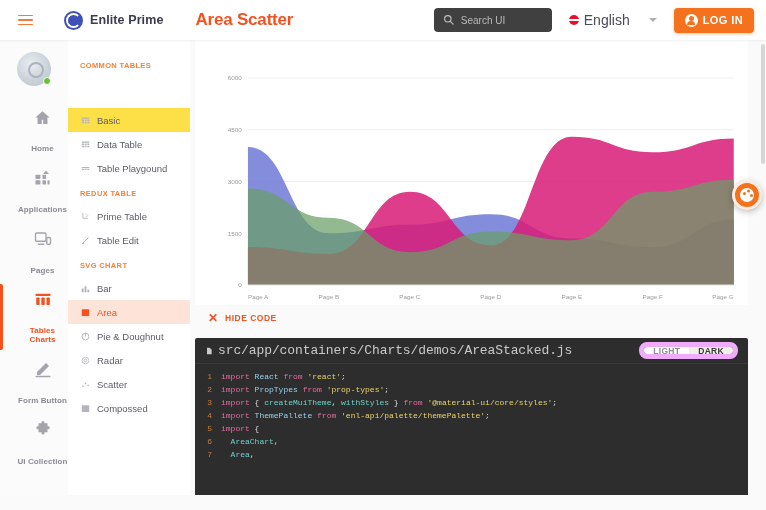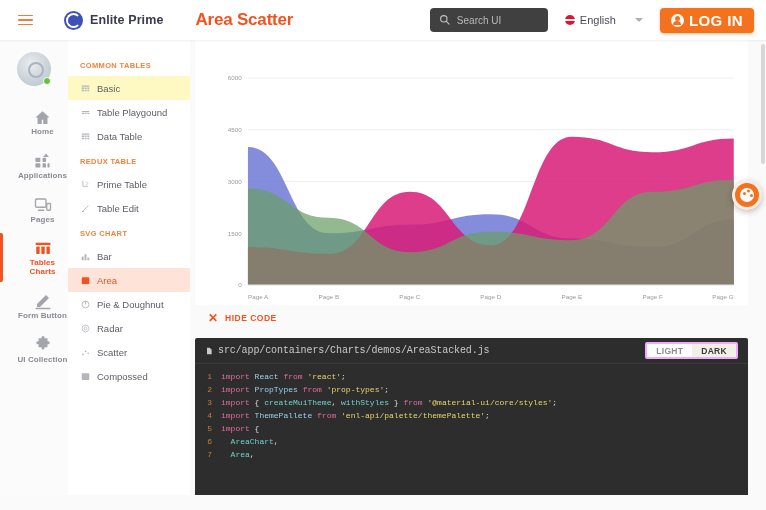--- a/index.html
+++ b/index.html
@@ -34,27 +34,27 @@
     border-radius: 4px; height: 24px; width: 118px; padding: 0 9px; }
   .search-box svg { flex: 0 0 auto; }
   .search-input { border: none; outline: none; background: transparent;
     font-size: 10px; color: #9a9a9a; width: 100%; font-family: inherit; }
   .search-input::placeholder { color: #b9b9b9; }
 
   .lang { display: flex; align-items: center; gap: 5px; height: 24px;
     padding: 0 7px; cursor: pointer; }
   .flag { width: 10px; height: 10px; border-radius: 50%;
      background: linear-gradient(180deg,#e8112d 0%,#e8112d 38%,#ffffff 38%,#ffffff 62%,#e8112d 62%); }
-  .lang-label { font-size: 11px; color: #4a4a5a; }
+  .lang-label { font-size: 14px; color: #4a4a5a; }
   .caret { width: 0; height: 0; border-left: 4px solid transparent;
     border-right: 4px solid transparent; border-top: 4px solid #b0b0b0; margin-left: 14px; }
 
   .login-btn { display: flex; align-items: center; gap: 5px; background: #f4711e;
     color: #fff; border: none; border-radius: 4px; height: 25px; padding: 0 11px;
-    font-size: 15px; font-weight: bold; letter-spacing: .4px; cursor: pointer;
+    font-size: 11px; font-weight: bold; letter-spacing: .4px; cursor: pointer;
     box-shadow: 0 1px 3px rgba(244,113,30,.45); font-family: inherit; }
   .login-avatar { width: 13px; height: 13px; border-radius: 50%; background: #fff;
     position: relative; flex: 0 0 auto; }
   .login-avatar::before { content:""; position:absolute; top:2.5px; left:4px;
     width:5px; height:5px; border-radius:50%; background:#f4711e; }
   .login-avatar::after { content:""; position:absolute; bottom:1.5px; left:2.5px;
     width:8px; height:4px; border-radius:4px 4px 0 0; background:#f4711e; }
 
   
   .rail { position: absolute; top: 40px; left: 0; width: 68px; height: 455px;
@@ -62,65 +62,65 @@
     padding-top: 6px; }
   .avatar-wrap { position: relative; margin: 6px 0 14px 0; }
   .avatar { width: 34px; height: 34px; border-radius: 50%;
     background: radial-gradient(circle at 42% 36%, #e9edf1 0%, #cbd3da 55%, #b7c0c9 100%); }
   .avatar::after { content:""; position:absolute; top:10px; left:11px; width:12px; height:12px;
     border-radius: 50%; border: 2.5px solid #aab4bd; }
   .status-dot { position: absolute; right: 0px; bottom: 1px; width: 8px; height: 8px;
     border-radius: 50%; background: #63c132; border: 1.5px solid #fbfbfb; }
 
   .rail-item { width: 68px; padding: 7px 0 7px 17px; display: flex; flex-direction: column;
-    align-items: center; gap: 1px; cursor: pointer; position: relative; justify-content: space-between; }
+    align-items: center; gap: 18px; cursor: pointer; position: relative; justify-content: space-between; }
   .rail-label { font-size: 8px; color: #8b8b95; font-weight: bold; letter-spacing: .1px;
     text-align: center; line-height: 1.1; }
   .rail-item.active .rail-label { color: #f4511e; }
   .rail-item.active::before { content:""; position:absolute; left:0; top:2px; bottom:2px;
     width:3px; background:#f4511e; border-radius:0 2px 2px 0; }
   .rail-icon { color: #a4a4ad; display: flex; align-items: center; justify-content: center;
     height: 20px; }
   .rail-item.active .rail-icon { color: #f4511e; }
 
   
   .submenu { position: absolute; top: 40px; left: 68px; width: 122px; height: 455px;
     background: #ffffff; padding: 12px 0 0 0; overflow: hidden; }
   .sm-group { font-size: 7.5px; font-weight: bold; color: #f4833b;
     letter-spacing: .35px; padding: 9px 0 6px 12px; }
   .sm-item { display: flex; align-items: center; gap: 7px; height: 24px;
     padding-left: 12px; cursor: pointer; font-size: 9.5px; color: #5d5d6a; }
   .sm-item .sm-ico { width: 10px; height: 10px; color: #b4b4bd; display: flex;
     align-items: center; justify-content: center; flex: 0 0 auto; }
-  .sm-item.selected { background: #fef9c3; }
+  .sm-item.selected { background: #fde047; margin-top: 32px; }
   .sm-item.active { background: #fde3d8; color: #f4511e; }
   .sm-item.active .sm-ico { color: #f4511e; }
 
   
   .content { position: absolute; top: 40px; left: 190px; right: 0; bottom: 15px;
     padding: 0; overflow: hidden; }
   .chart-card { position: absolute; top: 0; left: 5px; right: 18px; height: 265px;
     background: #ffffff; }
   .chart-svg { display: block; width: 100%; height: 100%; }
   .tick-lbl { font-size: 6.2px; fill: #9b9b9b; font-family: "Liberation Sans", sans-serif; }
 
   .hide-code { display: flex; align-items: center; gap: 7px; position: absolute;
     top: 272px; left: 18px; cursor: pointer; }
   .hc-x { color: #f4511e; font-size: 12px; line-height: 1; font-weight: bold; }
   .hc-label { font-size: 8.5px; font-weight: bold; color: #f4511e; letter-spacing: .5px; }
 
   .code-card { position: absolute; top: 298px; left: 5px; right: 18px; bottom: -10px;
     background: #2d2d2d; border-radius: 2px; overflow: hidden; }
   .code-head { height: 26px; display: flex; align-items: center; padding: 0 10px;
     border-bottom: 1px solid #3a3a3a; }
-  .code-path { font-family: "Liberation Mono", monospace; font-size: 10px; color: #c9c9c9;
+  .code-path { font-family: "Liberation Mono", monospace; font-size: 13px; color: #c9c9c9;
     letter-spacing: -.1px; }
   .file-ico { margin-right: 5px; color: #c9c9c9; display: inline-flex; }
-  .theme-toggle { margin-left: auto; display: flex; border: 2px solid #f0abfc;
-    border-radius: 2px; overflow: hidden; height: 17px; }
+  .theme-toggle { margin-left: auto; display: flex; border: 5px solid #f0abfc;
+    border-radius: 8px; overflow: hidden; height: 17px; }
   .tt-btn { font-size: 8.5px; font-weight: bold; padding: 0 9px; display: flex;
     align-items: center; cursor: pointer; letter-spacing: .3px; }
   .tt-btn.light { background: #ffffff; color: #8d8d8d; }
   .tt-btn.dark { background: #f2efe7; color: #3b3b3b; }
 
   .code-body { padding: 6px 0 0 0; font-family: "Liberation Mono", monospace;
     font-size: 8px; line-height: 13px; }
   .code-line { display: flex; }
   .ln { width: 26px; text-align: right; padding-right: 9px; color: #c77d3a; flex: 0 0 auto; }
   .ct { white-space: pre; color: #dcdcdc; }
@@ -265,32 +265,32 @@
       <span class="sm-ico">
         <svg width="9" height="9" viewBox="0 0 24 24" fill="currentColor">
             <path d="M2 4h20v3H2zM2 9h6v4H2zm8 0h5v4h-5zm7 0h5v4h-5zM2 15h6v4H2zm8 0h5v4h-5zm7 0h5v4h-5z"></path>
           </svg>
       </span>
       <span>Basic</span>
     </div>
     <div class="sm-item">
       <span class="sm-ico">
         <svg width="9" height="9" viewBox="0 0 24 24" fill="currentColor">
+            <path d="M2 4h20v3H2zM2 9h6v4H2zm8 0h5v4h-5zm7 0h5v4h-5zM2 15h6v4H2zm8 0h5v4h-5zm7 0h5v4h-5z"></path>
+          </svg>
+      </span>
+      <span>Data Table</span>
+    </div>
+    <div class="sm-item">
+      <span class="sm-ico">
+        <svg width="9" height="9" viewBox="0 0 24 24" fill="currentColor">
             <path d="M2 8h20v3H2zM2 13h6v3H2zm8 0h5v3h-5zm7 0h5v3h-5z"></path>
           </svg>
       </span>
       <span>Table Playgound</span>
-    </div>
-    <div class="sm-item">
-      <span class="sm-ico">
-        <svg width="9" height="9" viewBox="0 0 24 24" fill="currentColor">
-            <path d="M2 4h20v3H2zM2 9h6v4H2zm8 0h5v4h-5zm7 0h5v4h-5zM2 15h6v4H2zm8 0h5v4h-5zm7 0h5v4h-5z"></path>
-          </svg>
-      </span>
-      <span>Data Table</span>
     </div>
 
     <div class="sm-group">REDUX TABLE</div>
     <div class="sm-item">
       <span class="sm-ico">
         <svg width="9" height="9" viewBox="0 0 24 24" fill="none" stroke="currentColor" stroke-width="2.2" stroke-linecap="round">
             <path d="M5 3v14h13"></path>
             <path d="M14 12l4 5-4 5" transform="translate(0,-5) scale(1,0.85)"></path>
           </svg>
       </span>

